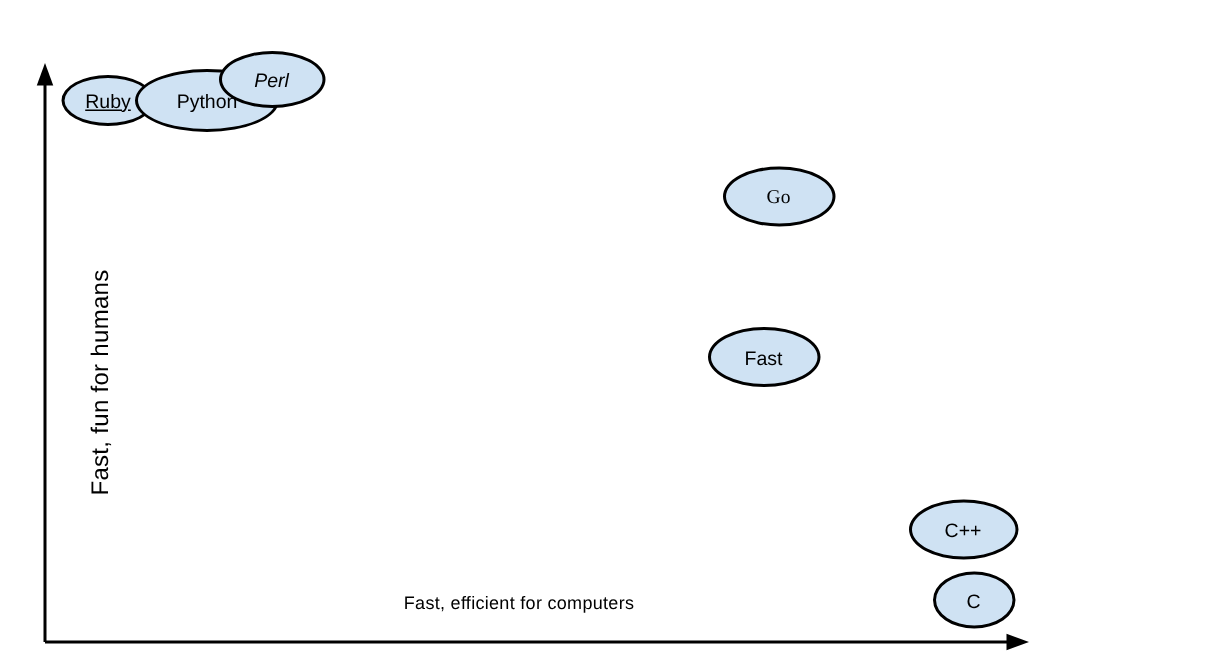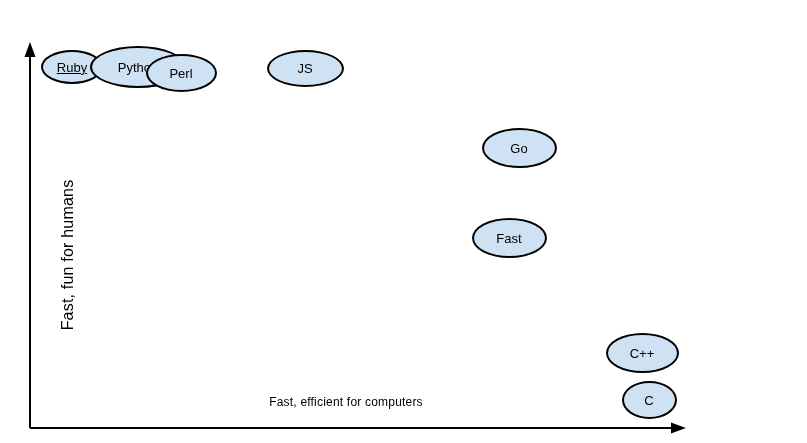--- a/index.html
+++ b/index.html
@@ -88,27 +88,24 @@
 
   <div class="xlabel">Fast, efficient for computers</div>
 
   <div class="bubbles-layer">
       <div class="bubble" style="left: 41px; top: 50px; width: 62px; height: 34px; text-decoration: underline;">
         <span>Ruby</span>
       </div>
       <div class="bubble" style="left: 90px; top: 46px; width: 96px; height: 42px;">
         <span>Python</span>
       </div>
-      <div class="bubble" style="left: 145.5px; top: 54px; width: 71px; height: 38px;">
+      <div class="bubble" style="left: 145.5px; top: 34px; width: 71px; height: 38px; font-style: italic;">
         <span>Perl</span>
       </div>
-      <div class="bubble" style="left: 266.5px; top: 49.5px; width: 77px; height: 37px;">
-        <span>JS</span>
-      </div>
-      <div class="bubble" style="left: 481.5px; top: 128px; width: 75px; height: 40px;">
+      <div class="bubble" style="left: 481.5px; top: 111px; width: 75px; height: 40px; font-family: Liberation Serif, serif;">
         <span>Go</span>
       </div>
       <div class="bubble" style="left: 471.5px; top: 218px; width: 75px; height: 40px;">
         <span>Fast</span>
       </div>
       <div class="bubble" style="left: 605.5px; top: 333px; width: 73px; height: 40px;">
         <span>C++</span>
       </div>
       <div class="bubble" style="left: 621.5px; top: 381px; width: 55px; height: 38px;">
         <span>C</span>

